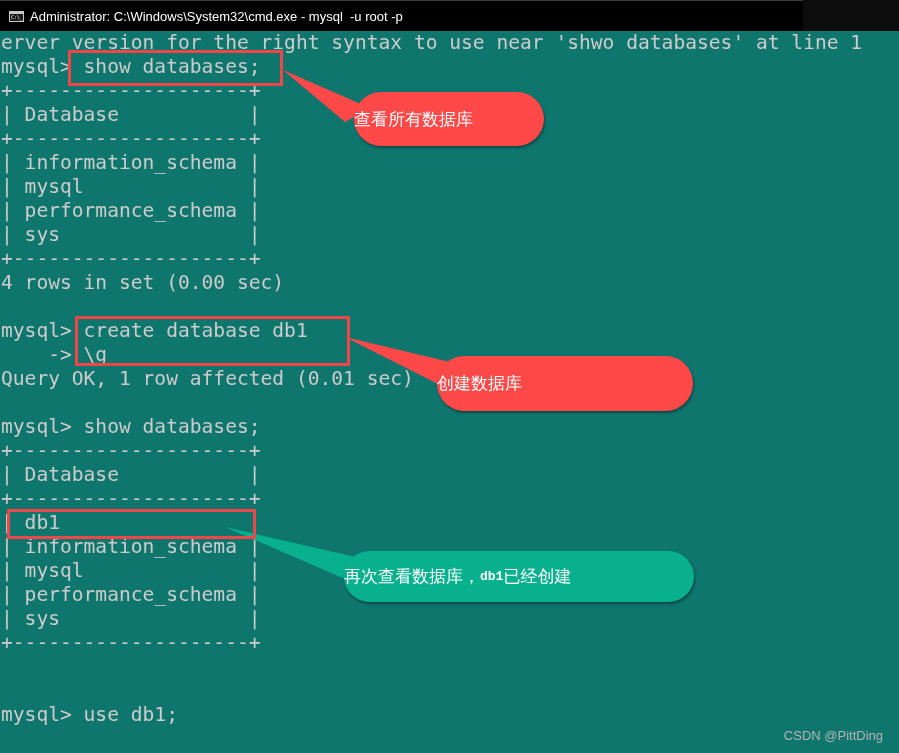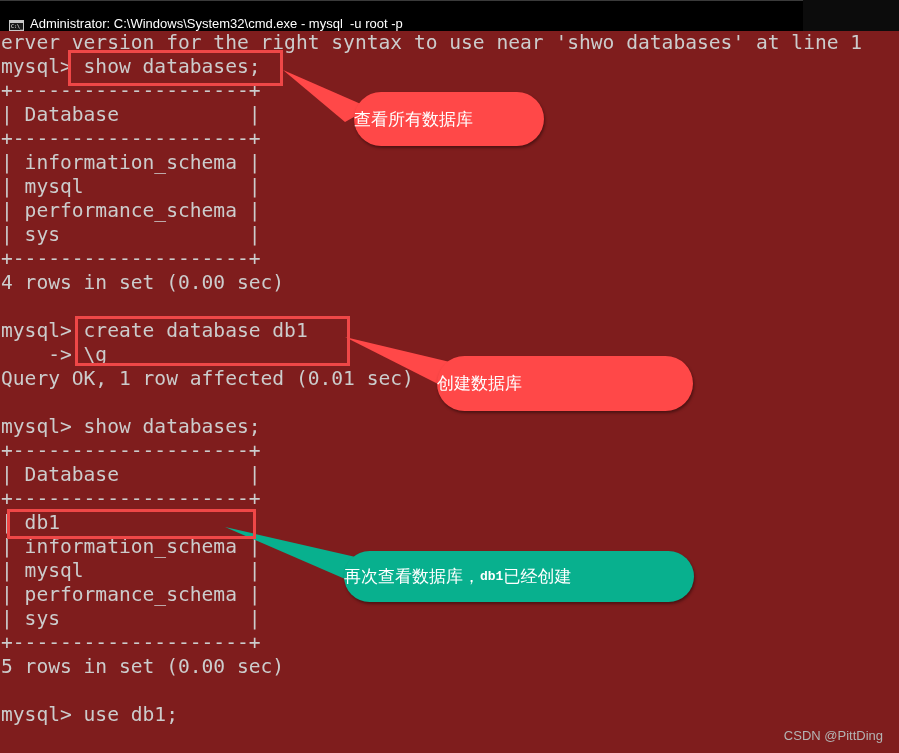--- a/index.html
+++ b/index.html
@@ -16,21 +16,21 @@
     }
     .titlebar {
       position: absolute;
       left: 0; top: 0;
       width: 803px;
       height: 31px;
       background: #000000;
       border-top: 1px solid #3a3a3a;
       box-sizing: border-box;
       display: flex;
-      align-items: flex-end;
+      align-items: center;
     }
     .title-icon {
       width: 15px;
       height: 11px;
       margin-left: 9px;
       border: 1px solid #c8c8c8;
       background: #1a1a1a;
       position: relative;
       box-sizing: border-box;
     }
@@ -54,21 +54,21 @@
       color: #ffffff;
       font-family: "Liberation Sans", sans-serif;
       font-size: 13px;
       white-space: pre;
     }
     .console {
       position: absolute;
       left: 0; top: 31px;
       width: 899px;
       height: 722px;
-      background: #7f1d1d;
+      background: #0f766e;
     }
     .line {
       position: absolute;
       left: 1px;
       height: 24px;
       line-height: 24px;
       font-family: "DejaVu Sans Mono", monospace;
       font-size: 19.6px;
       color: #cccccc;
       white-space: pre;
@@ -139,21 +139,20 @@
   <div class="line" style="top:384px">mysql&gt; show databases;</div>
   <div class="line" style="top:408px">+--------------------+</div>
   <div class="line" style="top:432px">| Database           |</div>
   <div class="line" style="top:456px">+--------------------+</div>
   <div class="line" style="top:480px">| db1                |</div>
   <div class="line" style="top:504px">| information_schema |</div>
   <div class="line" style="top:528px">| mysql              |</div>
   <div class="line" style="top:552px">| performance_schema |</div>
   <div class="line" style="top:576px">| sys                |</div>
   <div class="line" style="top:600px">+--------------------+</div>
-  <div class="line" style="top:624px">5 rows in set (0.00 sec)</div>
   <div class="line" style="top:648px"></div>
   <div class="line" style="top:672px">mysql&gt; use db1;</div>
 </div>
 
 <svg class="tail" width="899" height="753">
   <polygon points="283,70 370,108 345,122" fill="#ff4848"></polygon>
   <polygon points="345,337 450,362 440,385" fill="#ff4848"></polygon>
   <polygon points="225,527 360,558 352,582" fill="#08b08e"></polygon>
 </svg>
 

